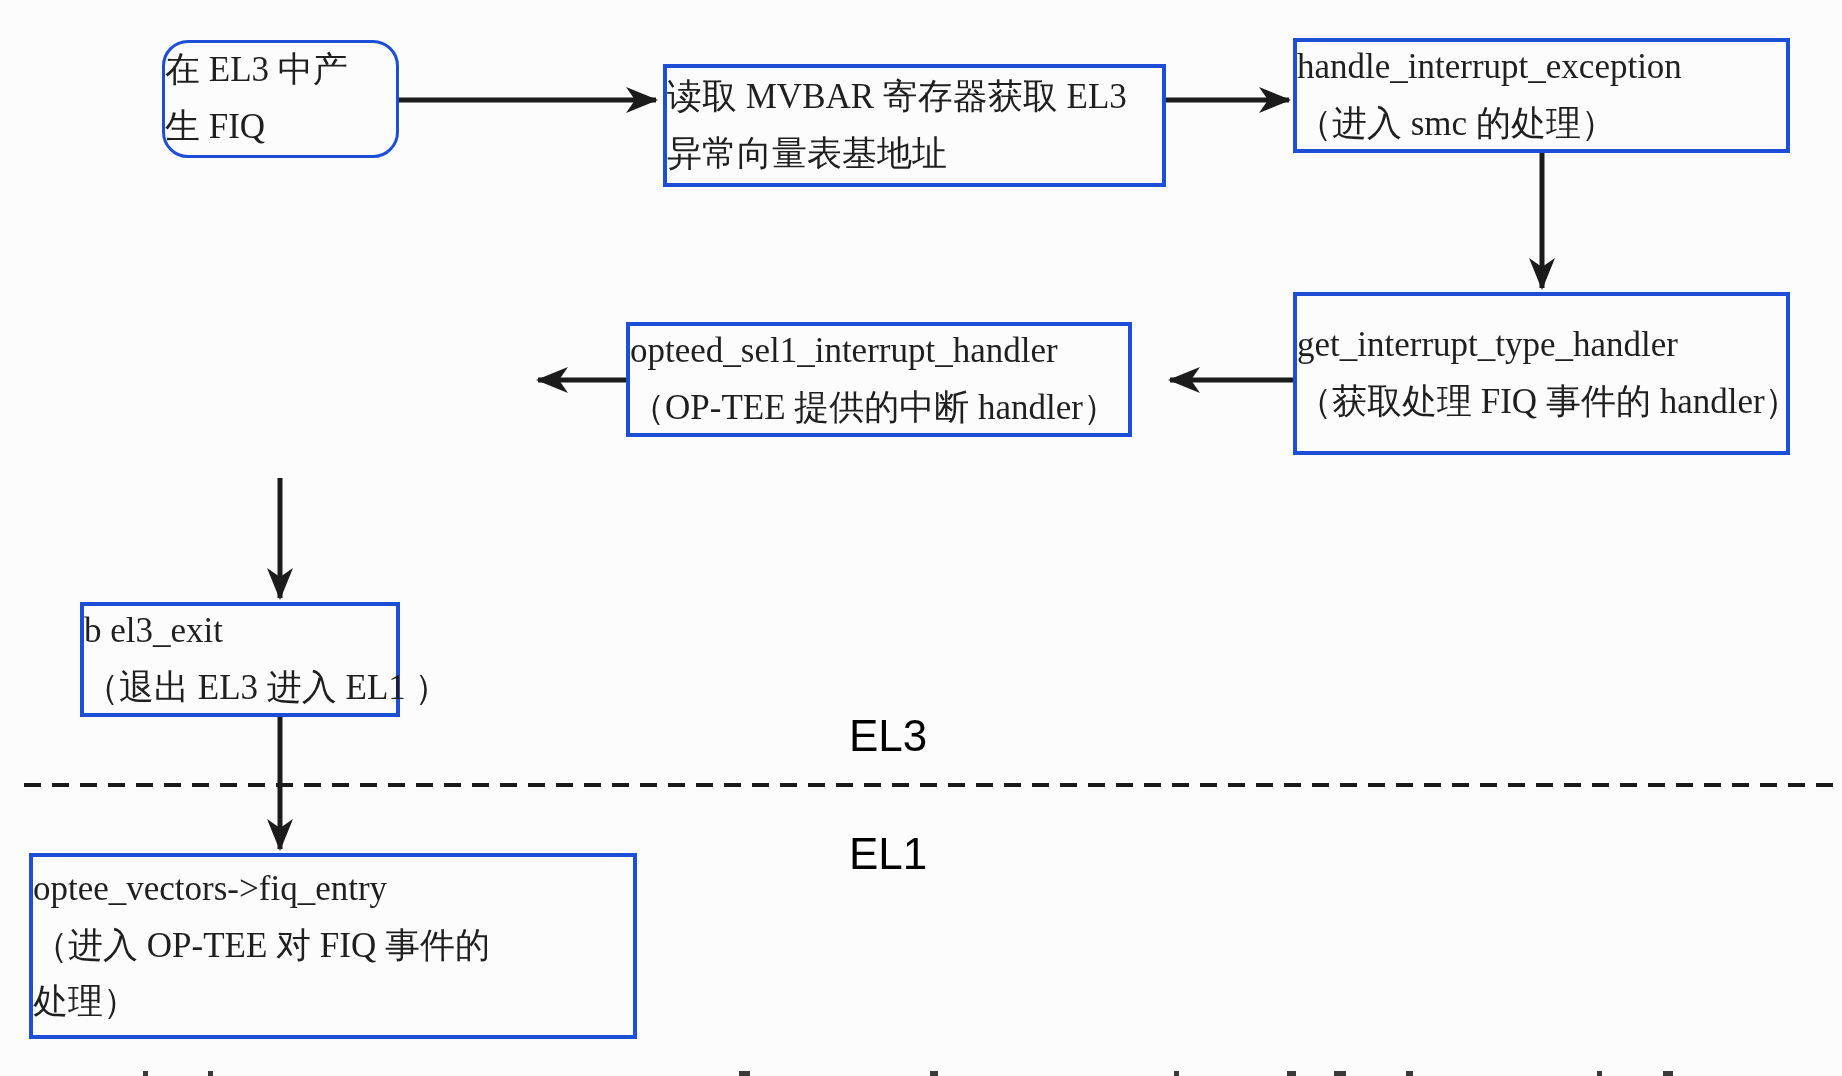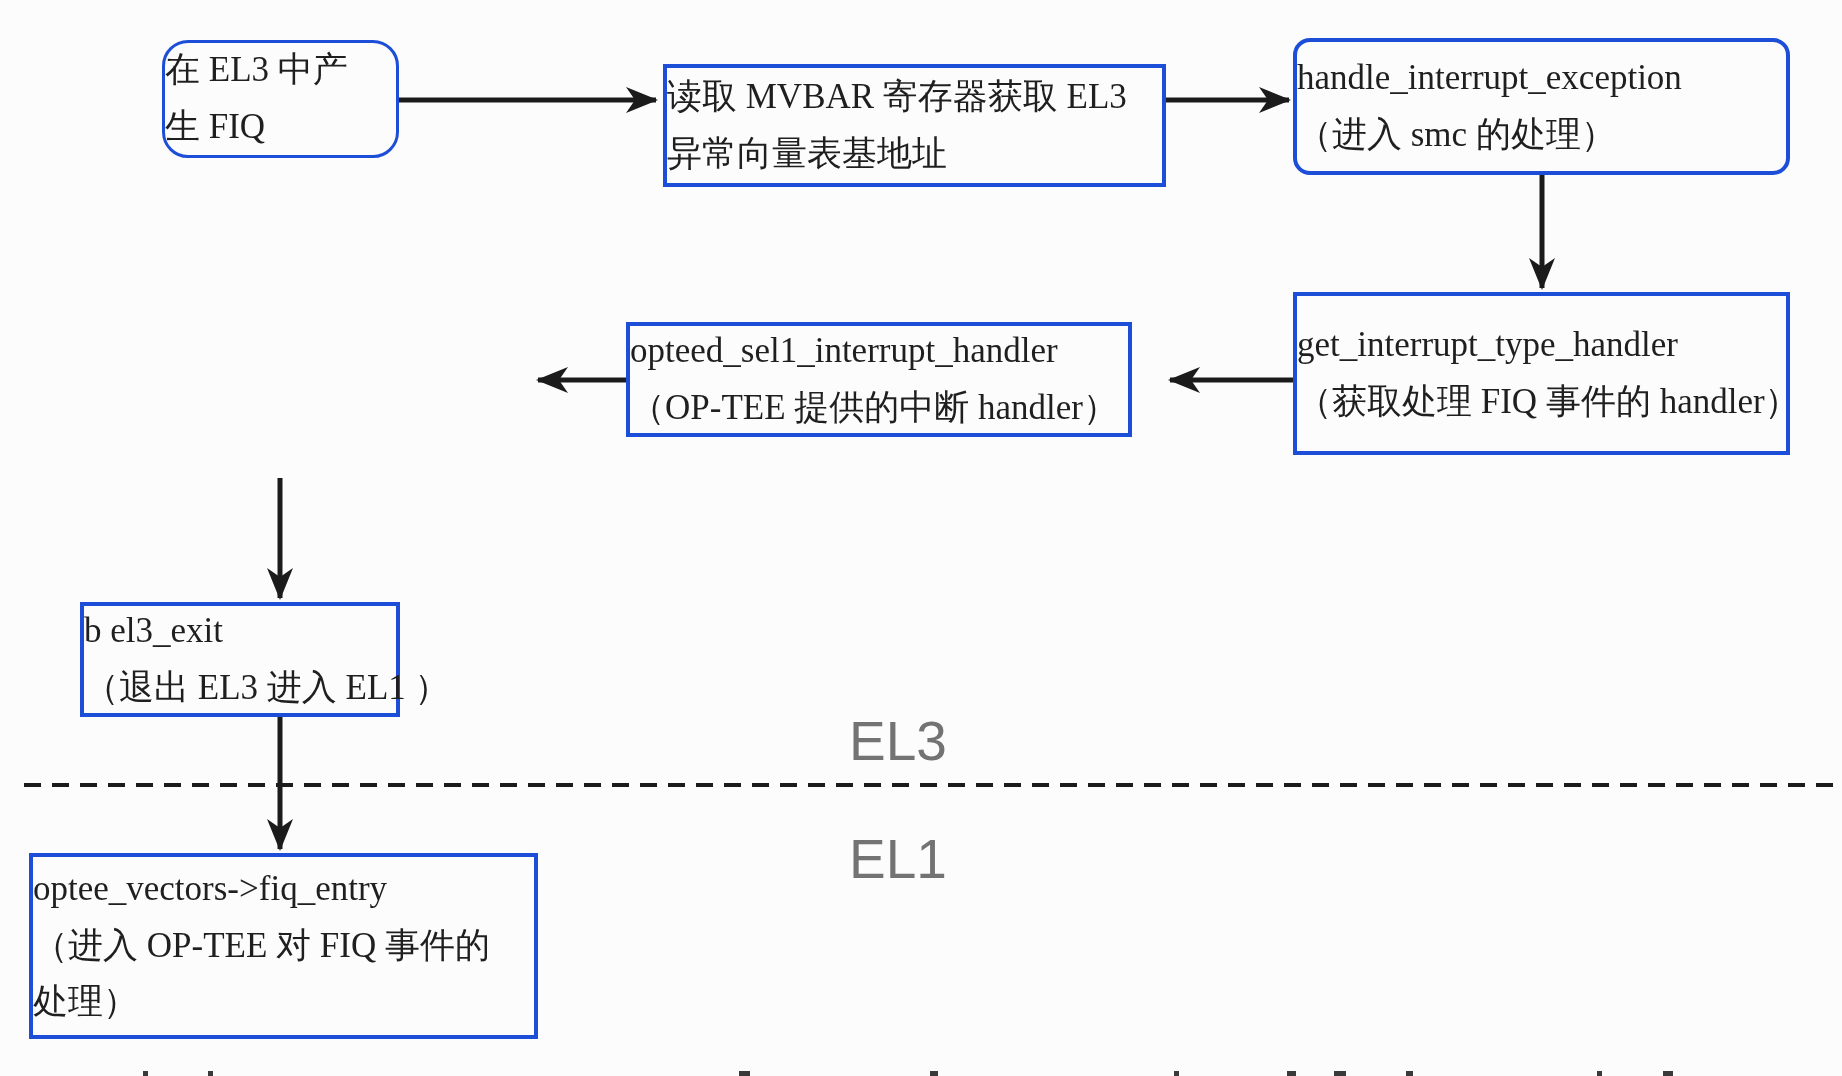--- a/index.html
+++ b/index.html
@@ -30,33 +30,33 @@
   }
   .node .ln {
     display: block;
     font-size: 35px;
     line-height: 1.62;
     white-space: nowrap;
   }
   
   .n-fiq        { left: 162px;  top: 40px;  width: 237px; height: 118px; border-width: 3px; border-radius: 26px; }
   .n-mvbar      { left: 663px;  top: 37px;  width: 503px; height: 123px; margin-top: 27px; }
-  .n-handle     { left: 1293px; top: 38px;  width: 497px; height: 137px; border-radius: 17px; }
+  .n-handle     { left: 1293px; top: 38px;  width: 497px; height: 115px; }
   .n-gettype    { left: 1293px; top: 292px; width: 497px; height: 163px; }
   .n-opteed     { left: 626px;  top: 322px; width: 506px; height: 115px; }
   .n-secctx     { left: 33px;   top: 292px; width: 499px; height: 186px; }
   .n-el3exit    { left: 80px;   top: 602px; width: 320px; height: 115px; }
-  .n-optvec     { left: 29px;   top: 853px; width: 509px; height: 186px; }
+  .n-optvec     { left: 29px;   top: 853px; width: 608px; height: 186px; }
 
   .region-label {
     position: absolute;
     font-family: "Liberation Sans", "DejaVu Sans", sans-serif;
-    font-size: 55px;
+    font-size: 44px;
     line-height: 1;
-    color: #737373;
+    color: #000000;
     z-index: 2;
   }
   .lbl-el3 { left: 849px; top: 714px; }
   .lbl-el1 { left: 849px; top: 832px; }
 
   svg.wires {
     position: absolute;
     left: 0; top: 0;
     width: 1842px;
     height: 1076px;

